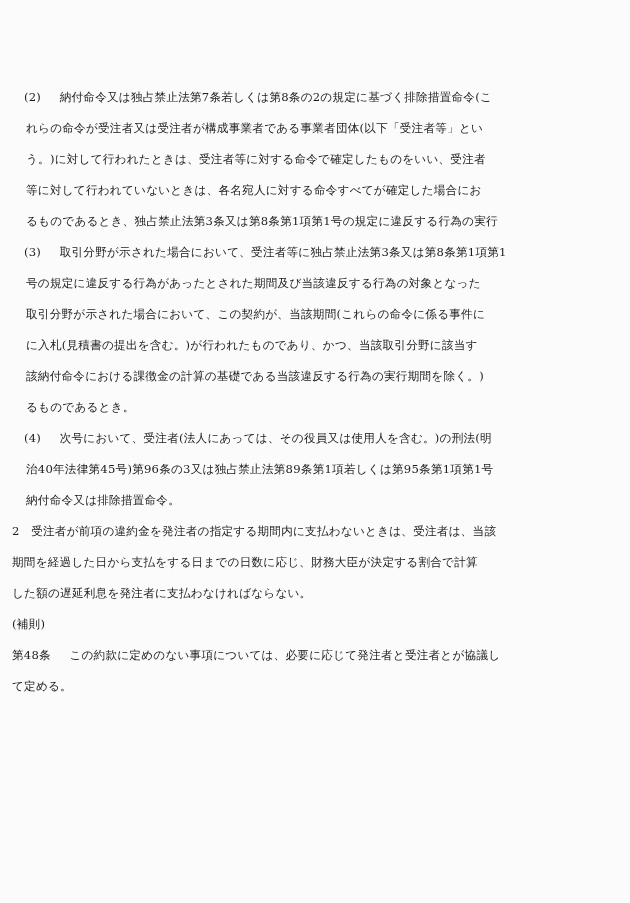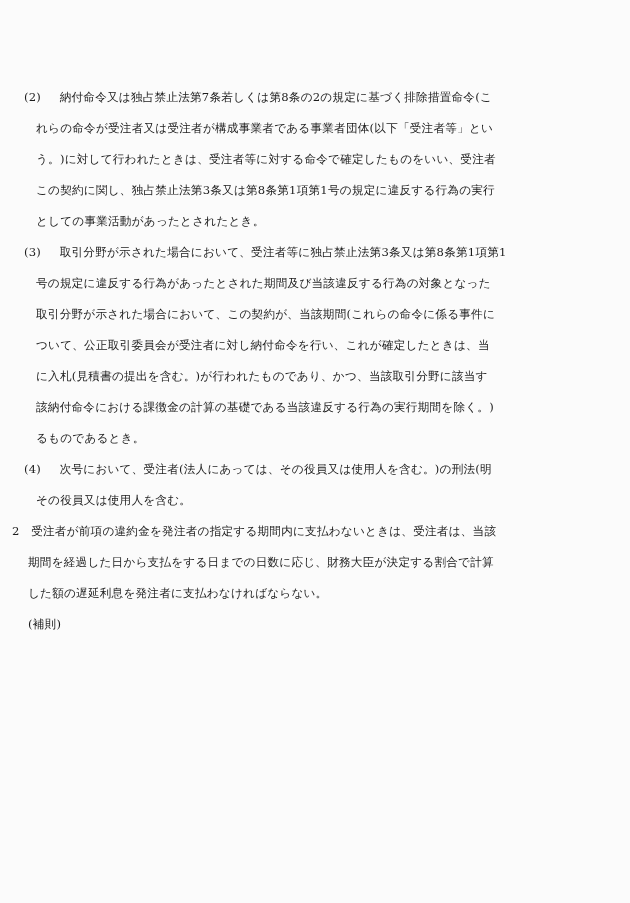--- a/index.html
+++ b/index.html
@@ -39,29 +39,29 @@
   }
 
   
 
   
   .lv-article {
     padding-left: 12px;
   }
   
   .lv-article-cont {
-    padding-left: 28px;
+    padding-left: 12px;
   }
   
   .lv-item {
     padding-left: 24px;
   }
   
   .lv-item-cont {
-    padding-left: 36px;
+    padding-left: 26px;
   }
 
   
   .marker {
     display: inline-block;
   }
   .marker-gap-wide {
     display: inline-block;
     width: 1.6em;
   }
@@ -78,44 +78,48 @@
 </head>
 <body>
 
 <div class="page">
   <div class="doc-body">
 
     <div>
       <div class="line lv-item"><span class="marker">(2)</span><span class="marker-gap-wide"></span><span class="txt">納付命令又は独占禁止法第7条若しくは第8条の2の規定に基づく排除措置命令(こ</span></div>
       <div class="line lv-item-cont"><span class="txt">れらの命令が受注者又は受注者が構成事業者である事業者団体(以下「受注者等」とい</span></div>
       <div class="line lv-item-cont"><span class="txt">う。)に対して行われたときは、受注者等に対する命令で確定したものをいい、受注者</span></div>
-      <div class="line lv-item-cont"><span class="txt">この契約に関し、独占禁止法第3条又は第8条第1項第1号の規定に違反する行為の実行</span></div>
-      <div class="line lv-item-cont"><span class="txt">としての事業活動があったとされたとき。</span></div>
+      <div class="line lv-item-cont"><span class="txt">等に対して行われていないときは、各名宛人に対する命令すべてが確定した場合にお</span></div>
+      <div class="line lv-item-cont"><span class="txt">るものであるとき、独占禁止法第3条又は第8条第1項第1号の規定に違反する行為の実行</span></div>
     </div>
 
     <div>
       <div class="line lv-item"><span class="marker">(3)</span><span class="marker-gap-wide"></span><span class="txt">取引分野が示された場合において、受注者等に独占禁止法第3条又は第8条第1項第1</span></div>
       <div class="line lv-item-cont"><span class="txt">号の規定に違反する行為があったとされた期間及び当該違反する行為の対象となった</span></div>
       <div class="line lv-item-cont"><span class="txt">取引分野が示された場合において、この契約が、当該期間(これらの命令に係る事件に</span></div>
-      <div class="line lv-item-cont"><span class="txt">ついて、公正取引委員会が受注者に対し納付命令を行い、これが確定したときは、当</span></div>
       <div class="line lv-item-cont"><span class="txt">に入札(見積書の提出を含む。)が行われたものであり、かつ、当該取引分野に該当す</span></div>
       <div class="line lv-item-cont"><span class="txt">該納付命令における課徴金の計算の基礎である当該違反する行為の実行期間を除く。)</span></div>
       <div class="line lv-item-cont"><span class="txt">るものであるとき。</span></div>
     </div>
 
     <div>
       <div class="line lv-item"><span class="marker">(4)</span><span class="marker-gap-wide"></span><span class="txt">次号において、受注者(法人にあっては、その役員又は使用人を含む。)の刑法(明</span></div>
-      <div class="line lv-item-cont"><span class="txt">その役員又は使用人を含む。</span></div>
+      <div class="line lv-item-cont"><span class="txt">治40年法律第45号)第96条の3又は独占禁止法第89条第1項若しくは第95条第1項第1号</span></div>
+      <div class="line lv-item-cont"><span class="txt">納付命令又は排除措置命令。</span></div>
     </div>
 
     <div>
       <div class="line lv-article"><span class="marker">2</span><span class="marker-gap-narrow"></span><span class="txt">受注者が前項の違約金を発注者の指定する期間内に支払わないときは、受注者は、当該</span></div>
       <div class="line lv-article-cont"><span class="txt">期間を経過した日から支払をする日までの日数に応じ、財務大臣が決定する割合で計算</span></div>
       <div class="line lv-article-cont"><span class="txt">した額の遅延利息を発注者に支払わなければならない。</span></div>
     </div>
 
     <div>
       <div class="line lv-article-cont">(補則)</div>
     </div>
 
+    <div>
+      <div class="line lv-article"><span class="marker">第48条</span><span class="marker-gap-wide"></span><span class="txt">この約款に定めのない事項については、必要に応じて発注者と受注者とが協議し</span></div>
+      <div class="line lv-article-cont"><span class="txt">て定める。</span></div>
+    </div>
 
   </div>
 </div>
 
 </body></html>

